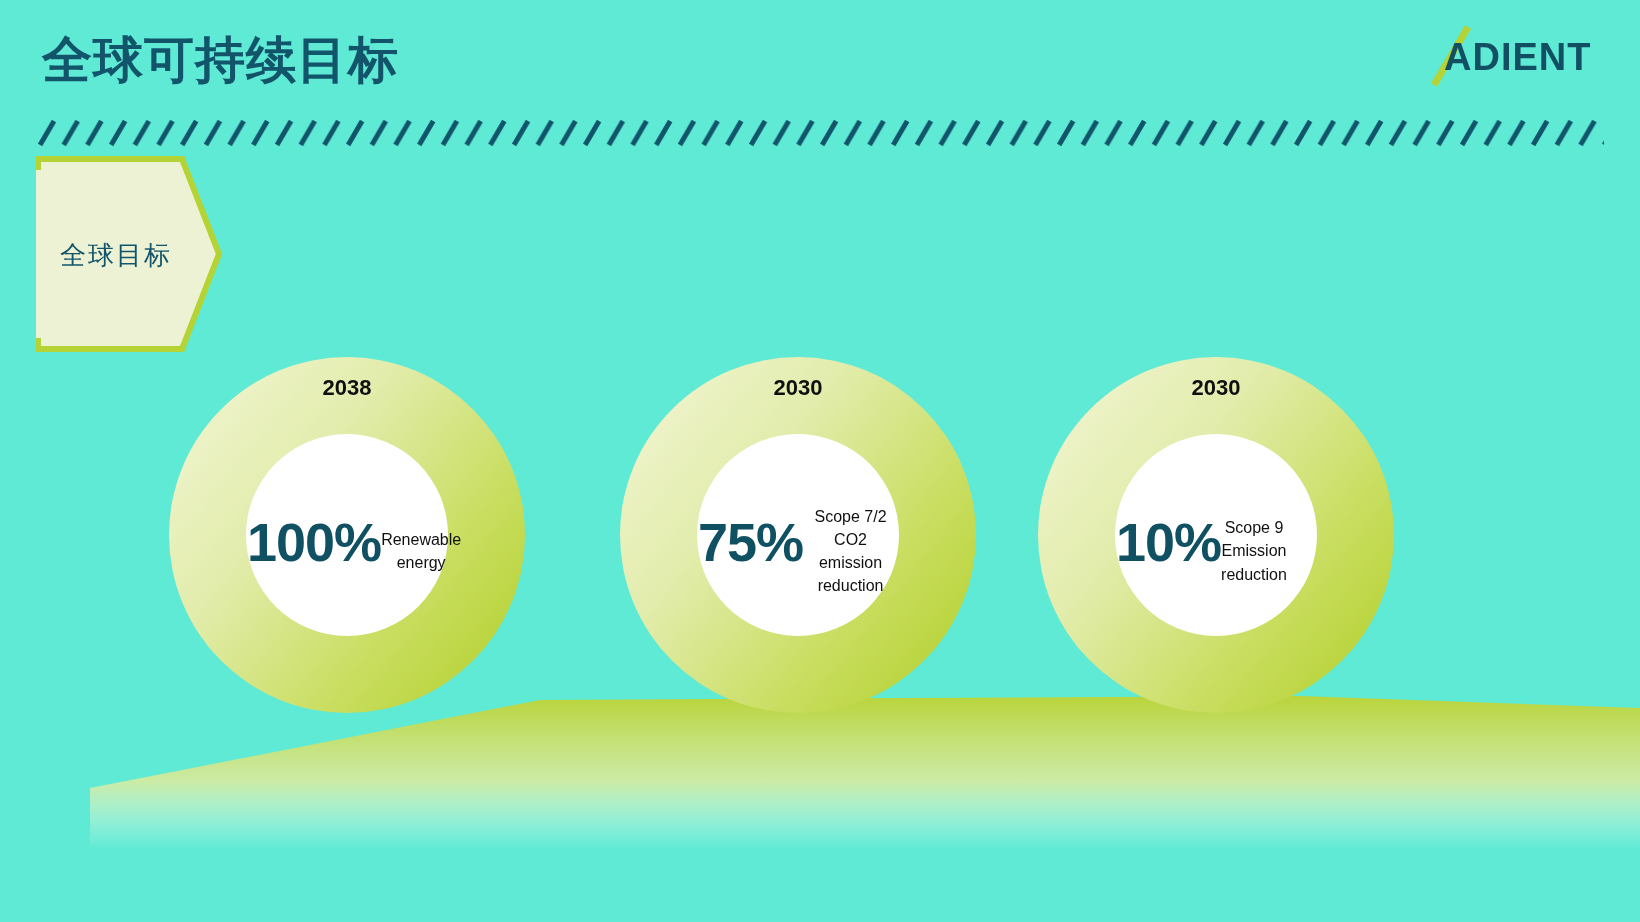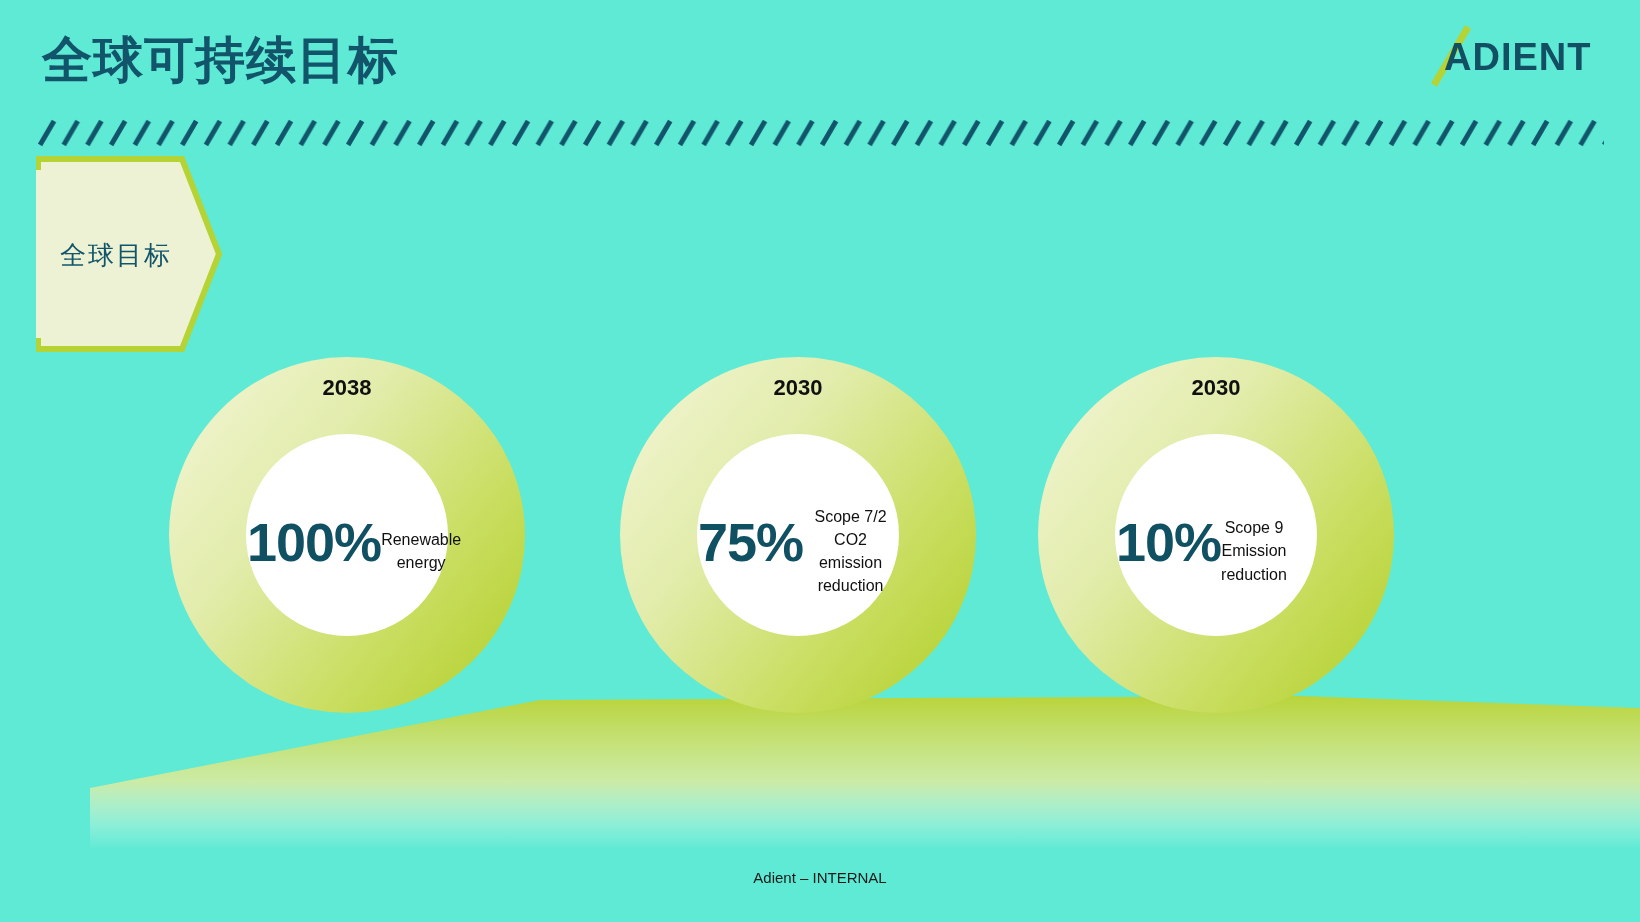--- a/index.html
+++ b/index.html
@@ -252,15 +252,14 @@
     </svg>
     <div class="donut-year">2030</div>
     <div class="donut-center">
       <div class="donut-pct">10%</div>
       <div class="donut-desc">Scope 9
 Emission
 reduction</div>
     </div>
   </div>
 
-  <div id="footer-text">Adient – INTERNAL</div>
 
 </div>
 
 </body></html>

